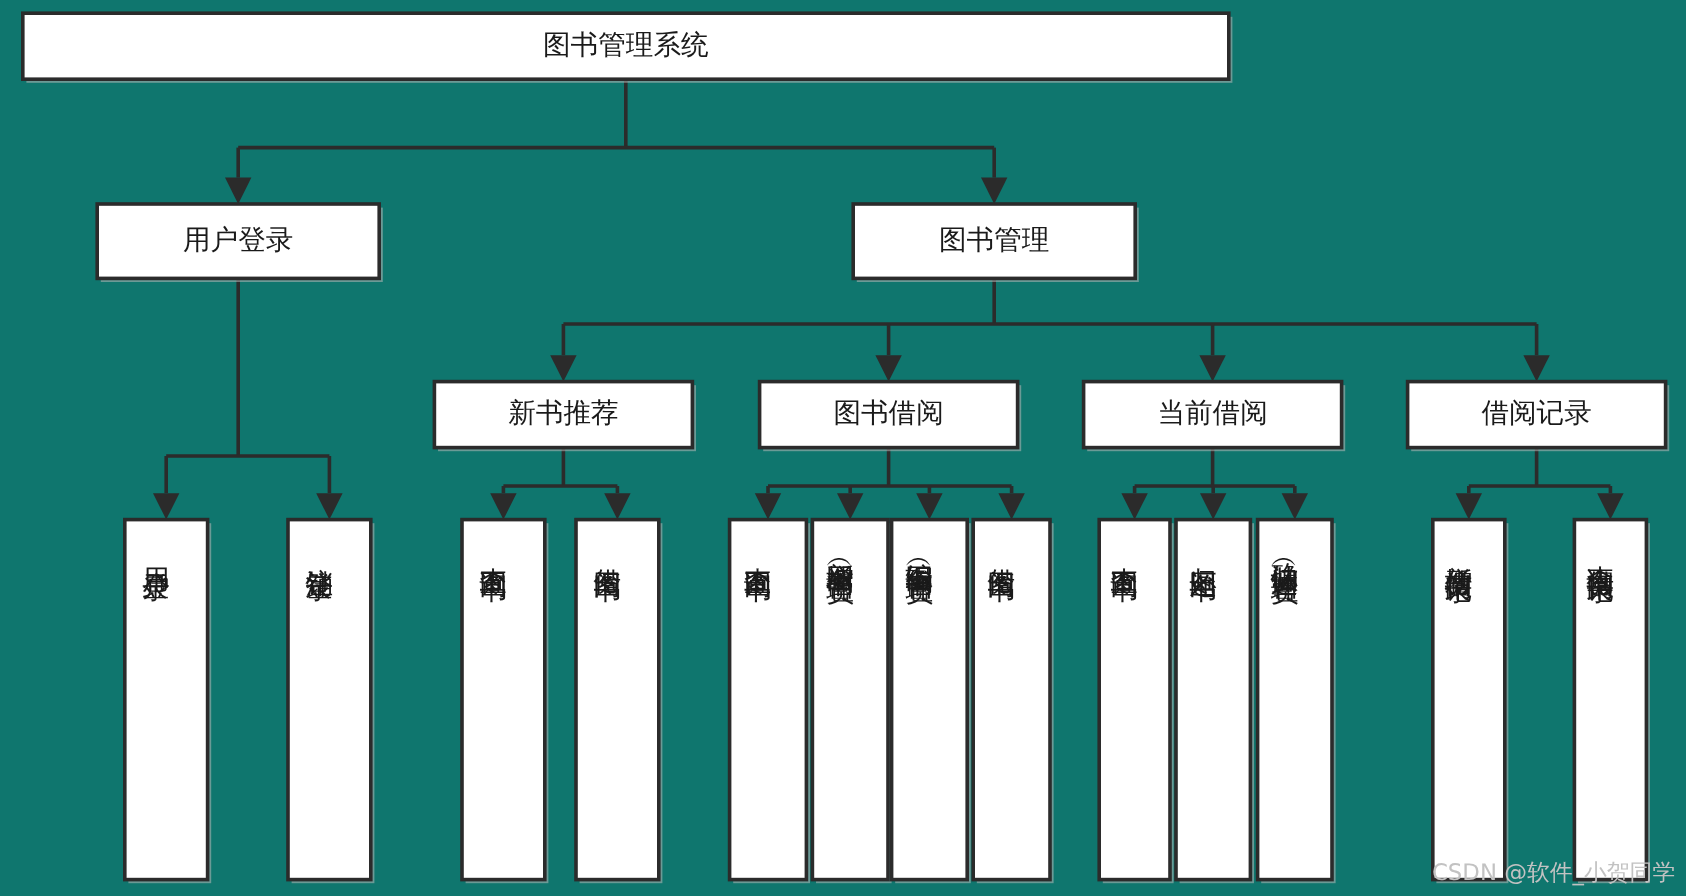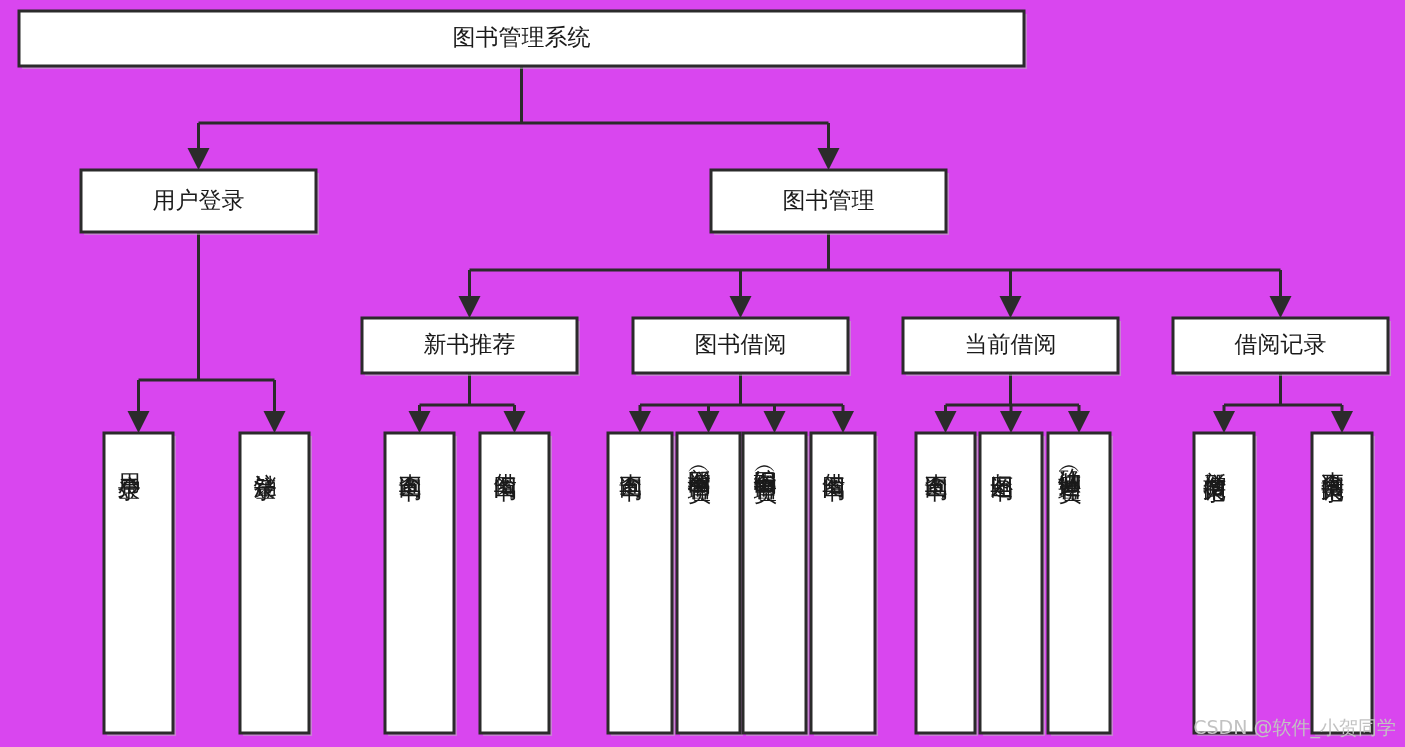--- a/index.html
+++ b/index.html
@@ -11,21 +11,21 @@
   body {
     width: 1405px;
     height: 747px;
     overflow: hidden;
     font-family: "DejaVu Sans", "Liberation Sans", sans-serif;
   }
   #diagram-root {
     position: relative;
     width: 1405px;
     height: 747px;
-    background: #d946ef;
+    background: #0f766e;
   }
   svg#diagram-svg {
     display: block;
     width: 1405px;
     height: 747px;
   }
   .node-box {
     fill: #ffffff;
     stroke: #2b2b2b;
     stroke-width: 3;

